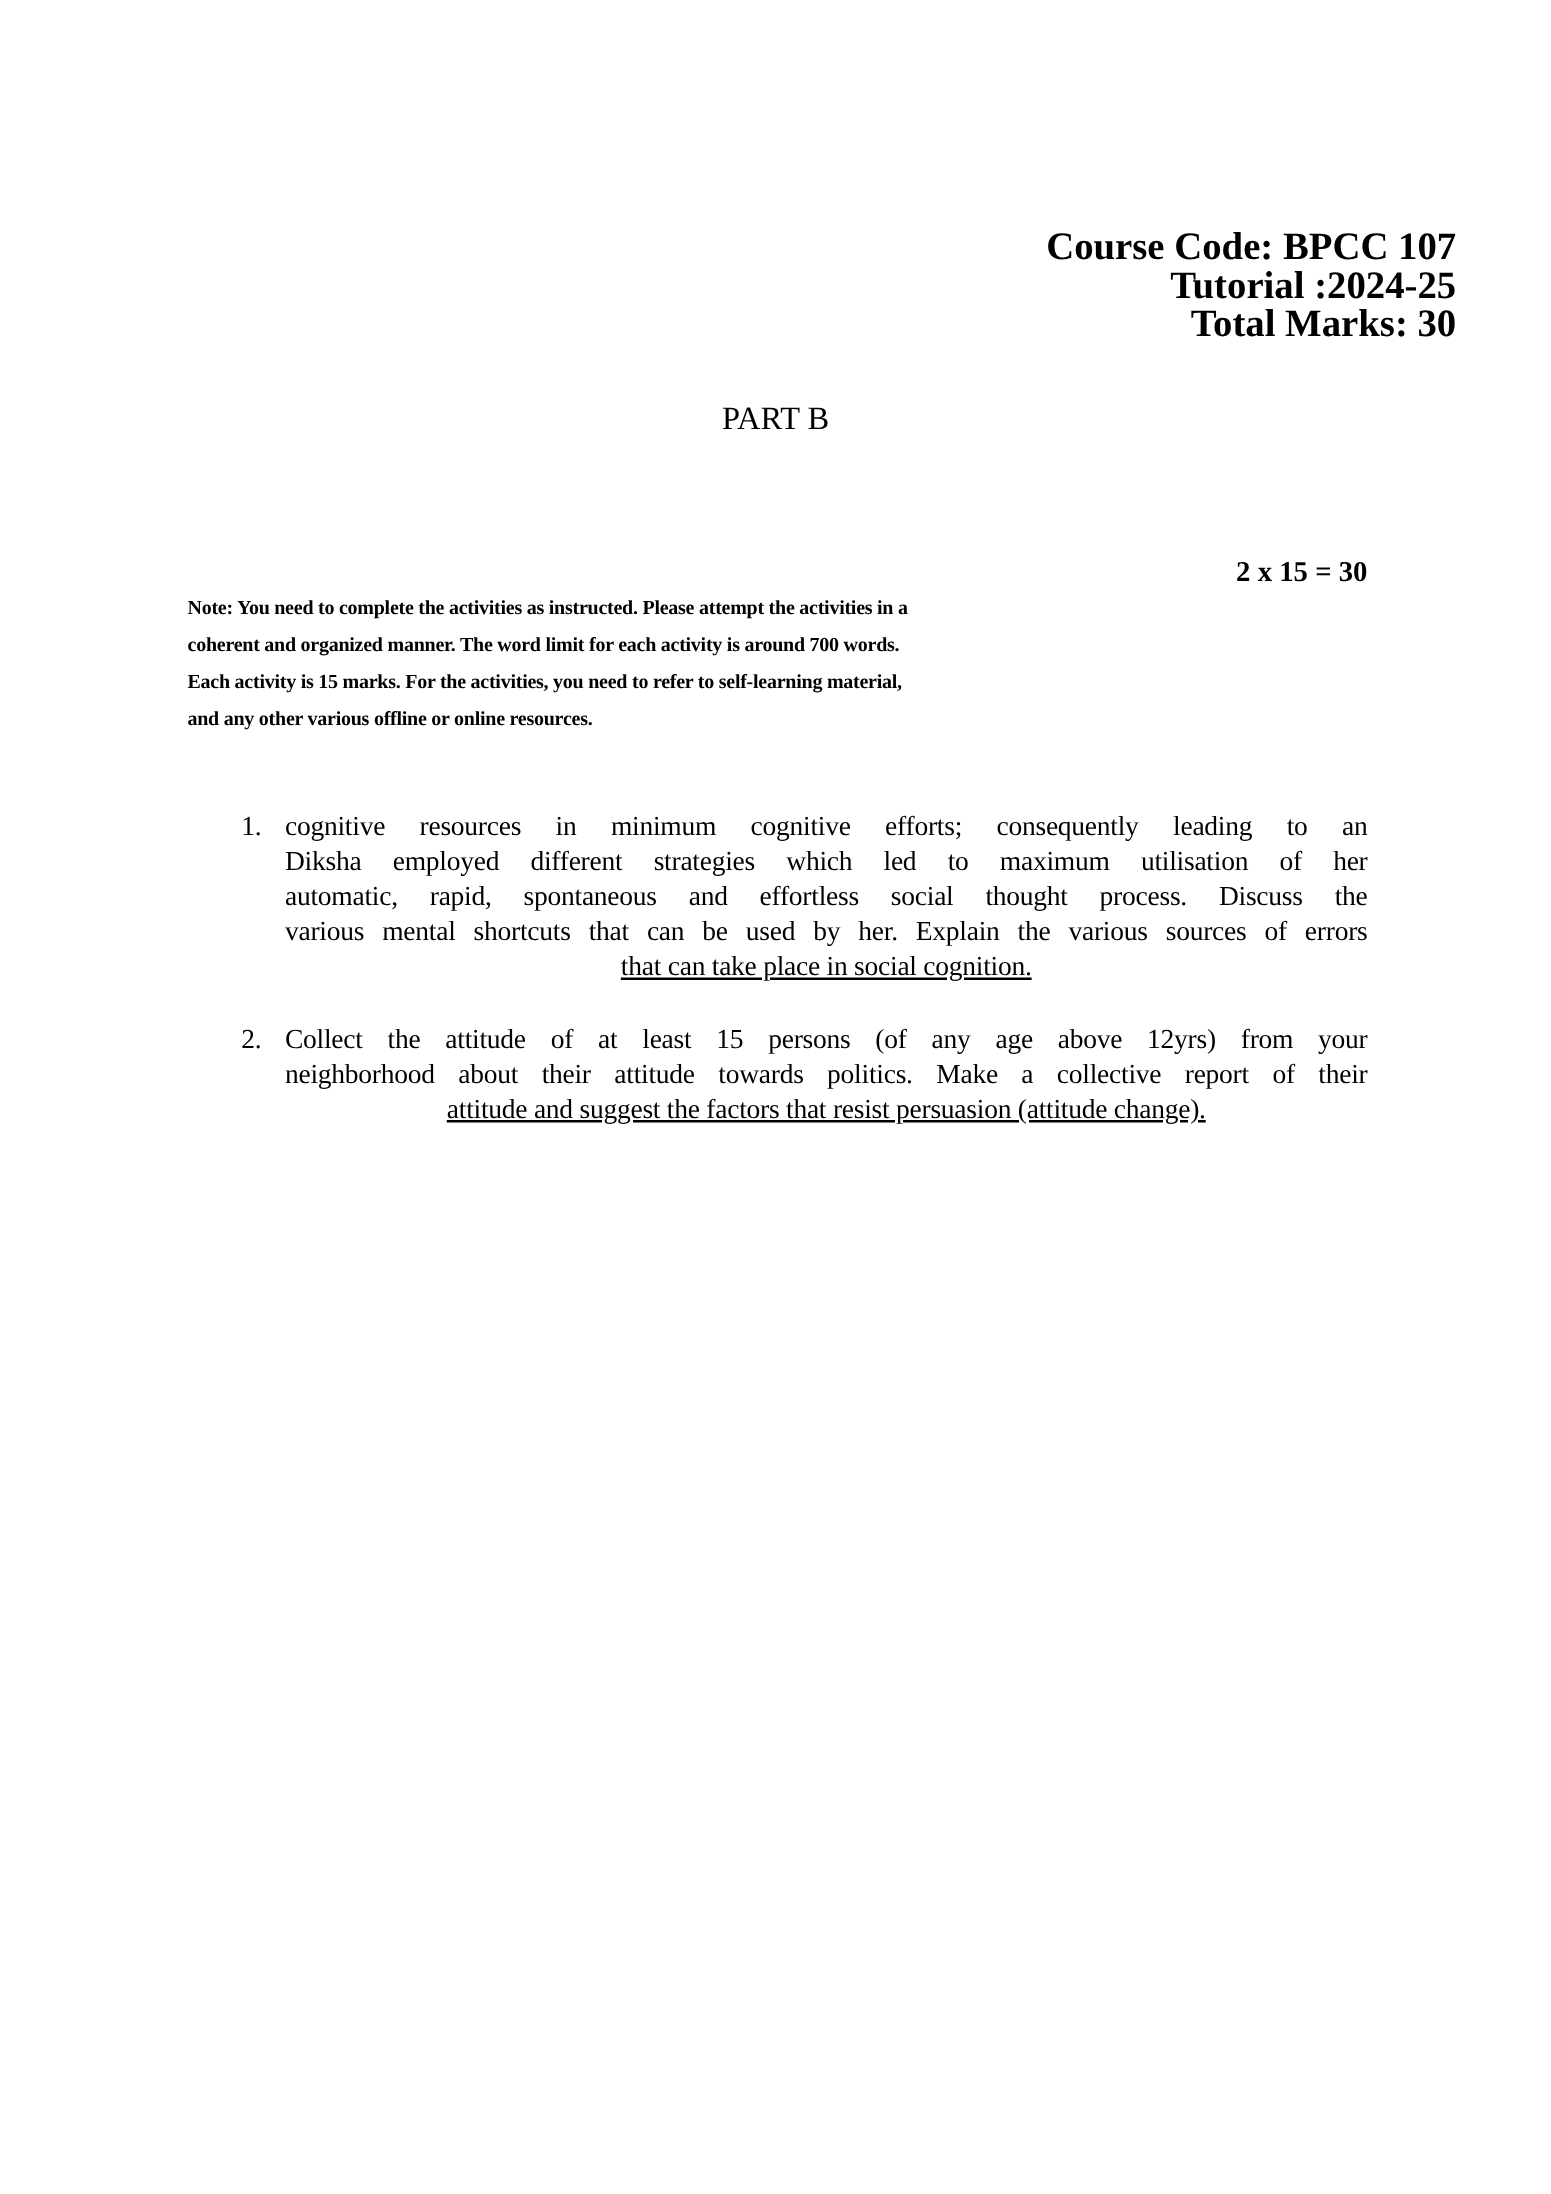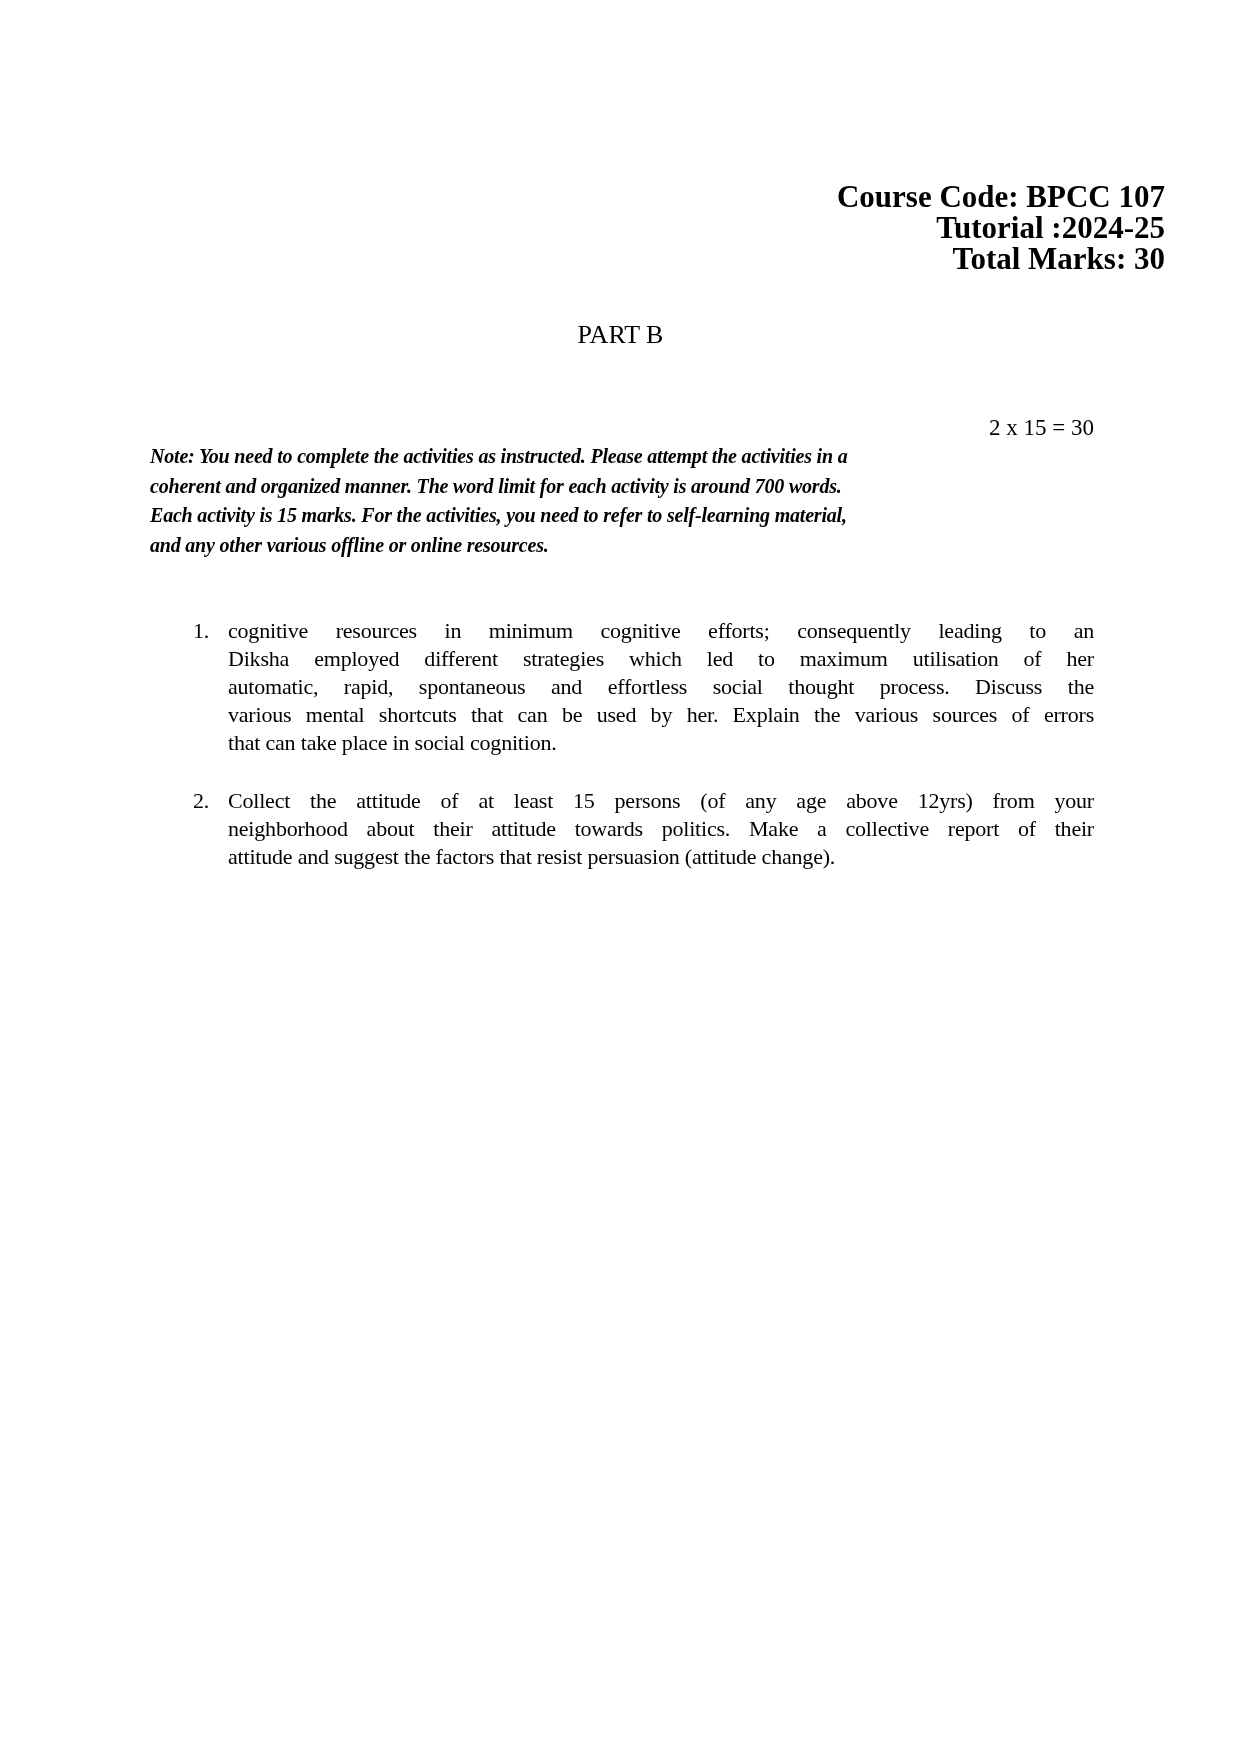--- a/index.html
+++ b/index.html
@@ -44,31 +44,31 @@
   }
   
   .content {
     position: absolute;
     top: 413px;
     left: 150px;
     width: 944px;
   }
   .marks-line {
     text-align: right;
-    font-weight: normal;
+    font-weight: bold;
     font-size: 23px;
     line-height: 29px;
     white-space: nowrap;
+    margin-top: 30px;
   }
   .note-para {
     font-weight: bold;
-    font-size: 20px;
+    font-size: 16px;
     line-height: 29.5px;
     letter-spacing: -0.2px;
-    font-style: italic;
   }
   .note-para .line {
     white-space: nowrap;
   }
   .question-list {
     margin-top: 57px;
     font-size: 22px;
     line-height: 28px;
     letter-spacing: -0.2px;
   }
@@ -83,21 +83,22 @@
     position: absolute;
     left: 43px;
     top: 0;
   }
   
   .jline {
     text-align: justify;
     text-align-last: justify;
   }
   .jline-last {
-    text-align: left;
+    text-align: center;
+    text-decoration: underline;
   }
 </style>
 </head>
 <body>
 
 <div class="page">
 
   <div class="header-block">
     <div>Course Code: BPCC 107</div>
     <div>Tutorial :2024-25</div>

